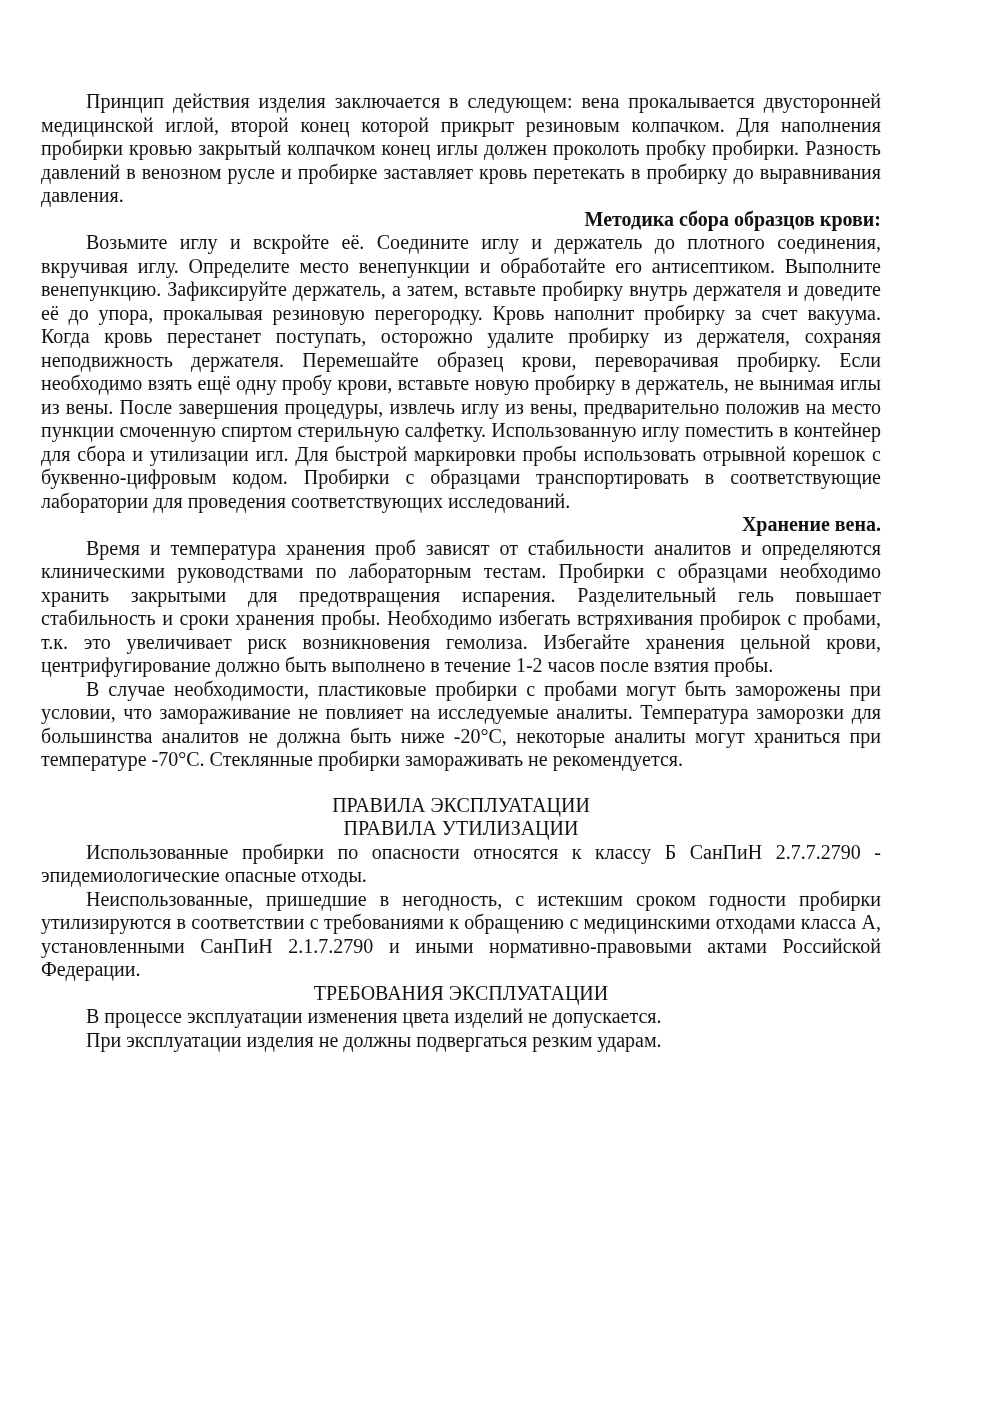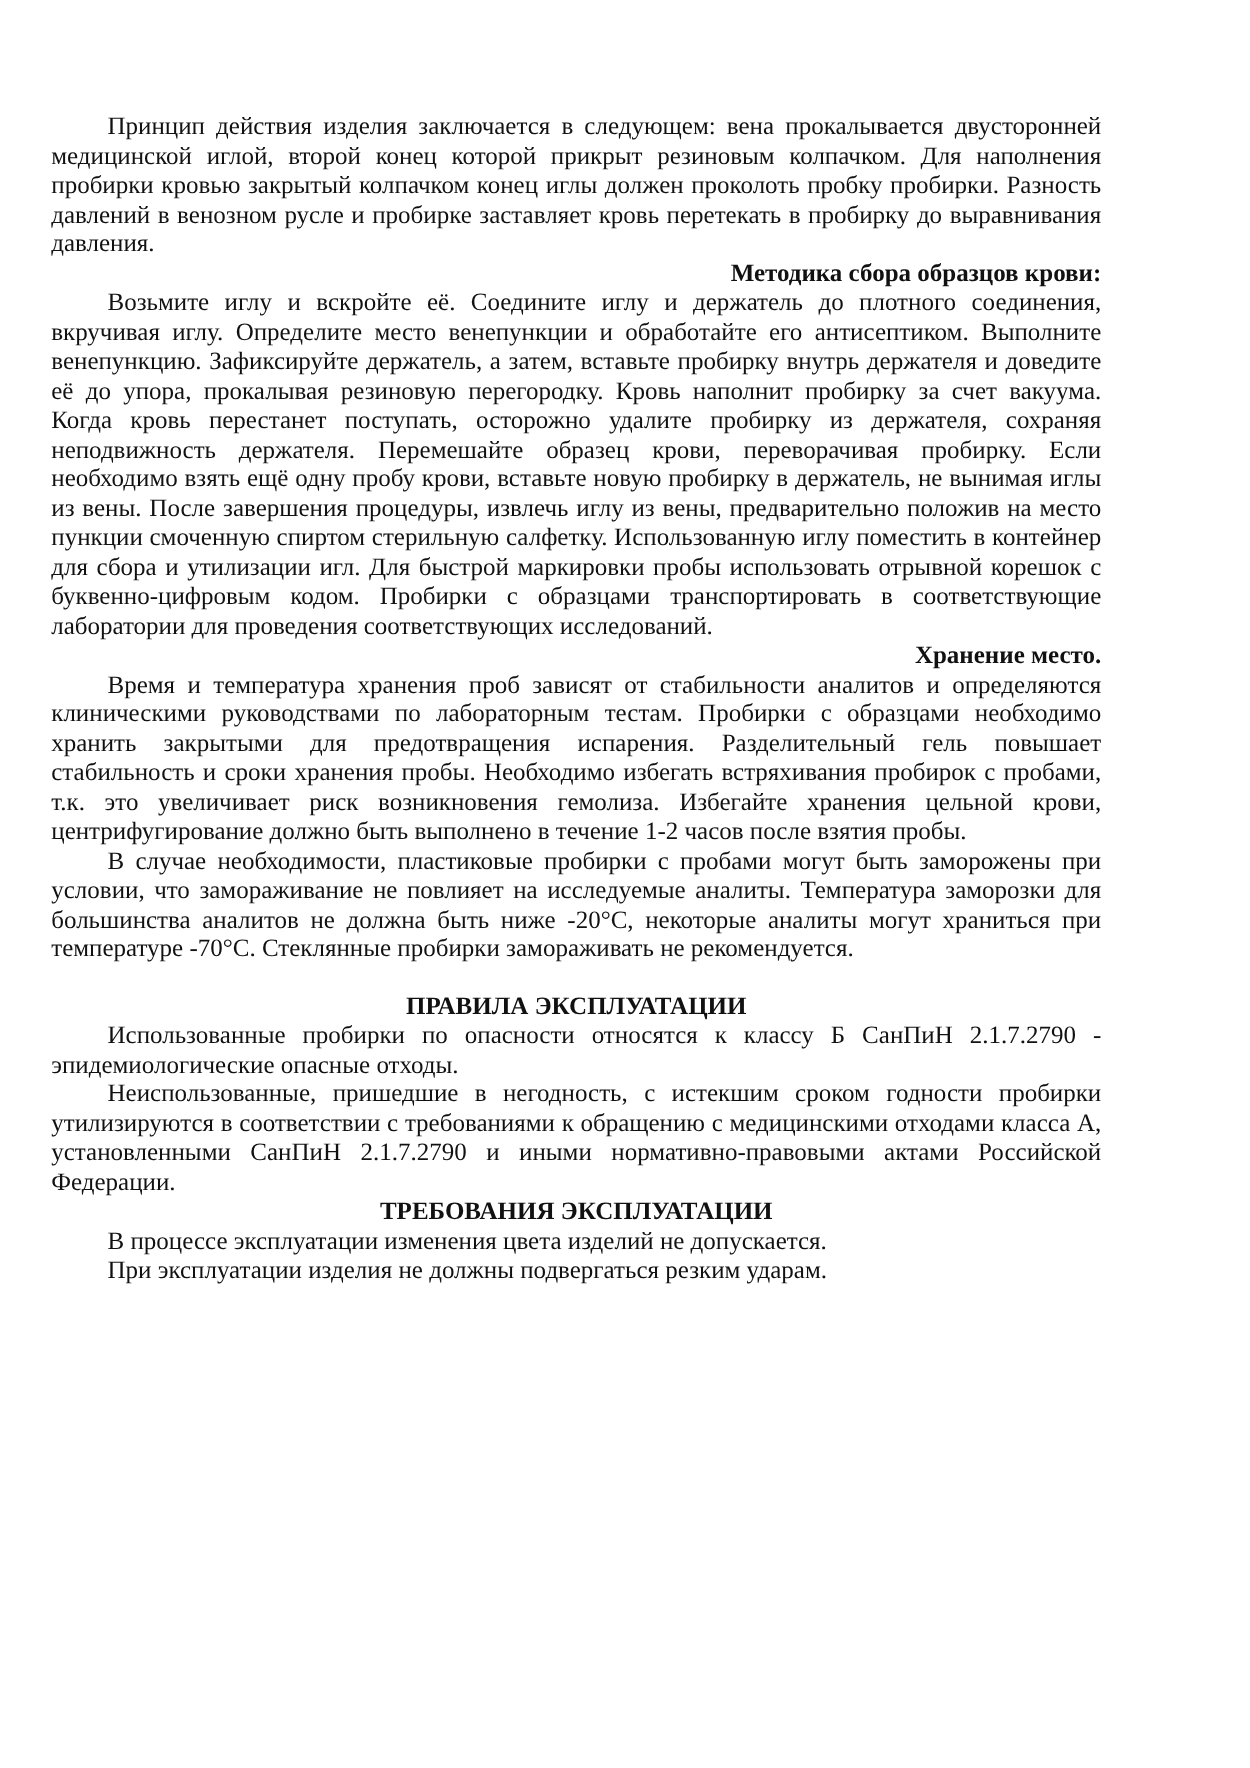--- a/index.html
+++ b/index.html
@@ -28,35 +28,36 @@
   .head-inline {
     margin: 0;
     text-indent: 45px;
     text-align: right;
     font-weight: bold;
   }
   .head-center {
     margin: 0;
     text-indent: 0;
     text-align: center;
-    font-weight: bold;
+    font-weight: normal;
   }
   .gap-before {
     margin-top: 22px;
   }
 </style>
 </head>
 <body>
 
 <div class="page">
   <p class="para">Принцип действия изделия заключается в следующем: вена прокалывается двусторонней медицинской иглой, второй конец которой прикрыт резиновым колпачком. Для наполнения пробирки кровью закрытый колпачком конец иглы должен проколоть пробку пробирки. Разность давлений в венозном русле и пробирке заставляет кровь перетекать в пробирку до выравнивания давления.</p>
   <p class="head-inline">Методика сбора образцов крови:</p>
   <p class="para">Возьмите иглу и вскройте её. Соедините иглу и держатель до плотного соединения, вкручивая иглу. Определите место венепункции и обработайте его антисептиком. Выполните венепункцию. Зафиксируйте держатель, а затем, вставьте пробирку внутрь держателя и доведите её до упора, прокалывая резиновую перегородку. Кровь наполнит пробирку за счет вакуума. Когда кровь перестанет поступать, осторожно удалите пробирку из держателя, сохраняя неподвижность держателя. Перемешайте образец крови, переворачивая пробирку. Если необходимо взять ещё одну пробу крови, вставьте новую пробирку в держатель, не вынимая иглы из вены. После завершения процедуры, извлечь иглу из вены, предварительно положив на место пункции смоченную спиртом стерильную салфетку. Использованную иглу поместить в контейнер для сбора и утилизации игл. Для быстрой маркировки пробы использовать отрывной корешок с буквенно-цифровым кодом. Пробирки с образцами транспортировать в соответствующие лаборатории для проведения соответствующих исследований.</p>
-  <p class="head-inline">Хранение место.</p>
+  <p class="head-inline">Хранение вена.</p>
   <p class="para">Время и температура хранения проб зависят от стабильности аналитов и определяются клиническими руководствами по лабораторным тестам. Пробирки с образцами необходимо хранить закрытыми для предотвращения испарения. Разделительный гель повышает стабильность и сроки хранения пробы. Необходимо избегать встряхивания пробирок с пробами, т.к. это увеличивает риск возникновения гемолиза. Избегайте хранения цельной крови, центрифугирование должно быть выполнено в течение 1-2 часов после взятия пробы.</p>
   <p class="para">В случае необходимости, пластиковые пробирки с пробами могут быть заморожены при условии, что замораживание не повлияет на исследуемые аналиты. Температура заморозки для большинства аналитов не должна быть ниже -20°С, некоторые аналиты могут храниться при температуре -70°С. Стеклянные пробирки замораживать не рекомендуется.</p>
   <p class="head-center gap-before">ПРАВИЛА ЭКСПЛУАТАЦИИ</p>
-  <p class="para">Использованные пробирки по опасности относятся к классу Б СанПиН 2.1.7.2790 - эпидемиологические опасные отходы.</p>
+  <p class="head-center">ПРАВИЛА УТИЛИЗАЦИИ</p>
+  <p class="para">Использованные пробирки по опасности относятся к классу Б СанПиН 2.7.7.2790 - эпидемиологические опасные отходы.</p>
   <p class="para">Неиспользованные, пришедшие в негодность, с истекшим сроком годности пробирки утилизируются в соответствии с требованиями к обращению с медицинскими отходами класса А, установленными СанПиН 2.1.7.2790 и иными нормативно-правовыми актами Российской Федерации.</p>
   <p class="head-center">ТРЕБОВАНИЯ ЭКСПЛУАТАЦИИ</p>
   <p class="para">В процессе эксплуатации изменения цвета изделий не допускается.</p>
   <p class="para">При эксплуатации изделия не должны подвергаться резким ударам.</p>
 </div>
 
 </body></html>

